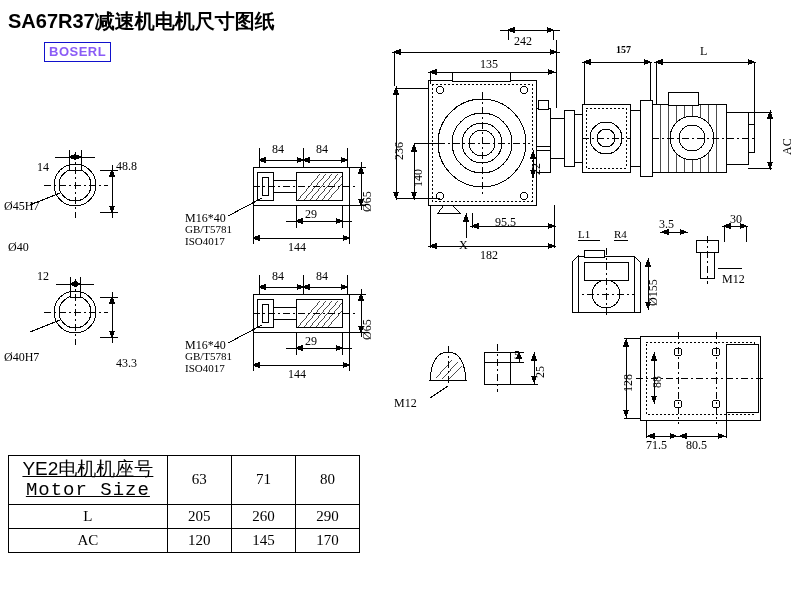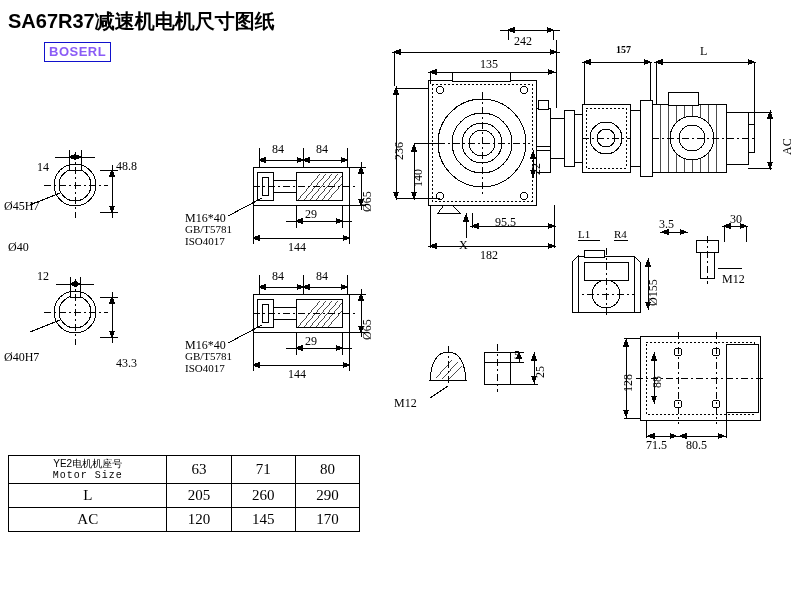--- a/index.html
+++ b/index.html
@@ -25,21 +25,21 @@
   svg{position:absolute;left:0;top:0;}
   
   #spec-table{
     position:absolute;left:8px;top:455px;border-collapse:collapse;
     width:352px;
   }
   #spec-table td{
     border:1px solid #000;text-align:center;font-size:15px;
     font-family:"Liberation Serif", serif;padding:3px 0;
   }
-  #spec-table td.hdr{font-size:10px;line-height:1.15;padding:2px 0;}
+  #spec-table td.hdr{font-size:19px;line-height:1.15;padding:2px 0;text-decoration:underline;}
   #spec-table td.lbl{width:160px;}
   #spec-table td.val{width:64px;}
   .cn{font-family:"Liberation Sans", sans-serif;}
 </style>
 </head>
 <body>
 
 <div class="abs" id="title">SA67R37减速机电机尺寸图纸</div>
 <div class="abs" id="brand">BOSERL</div>
 

